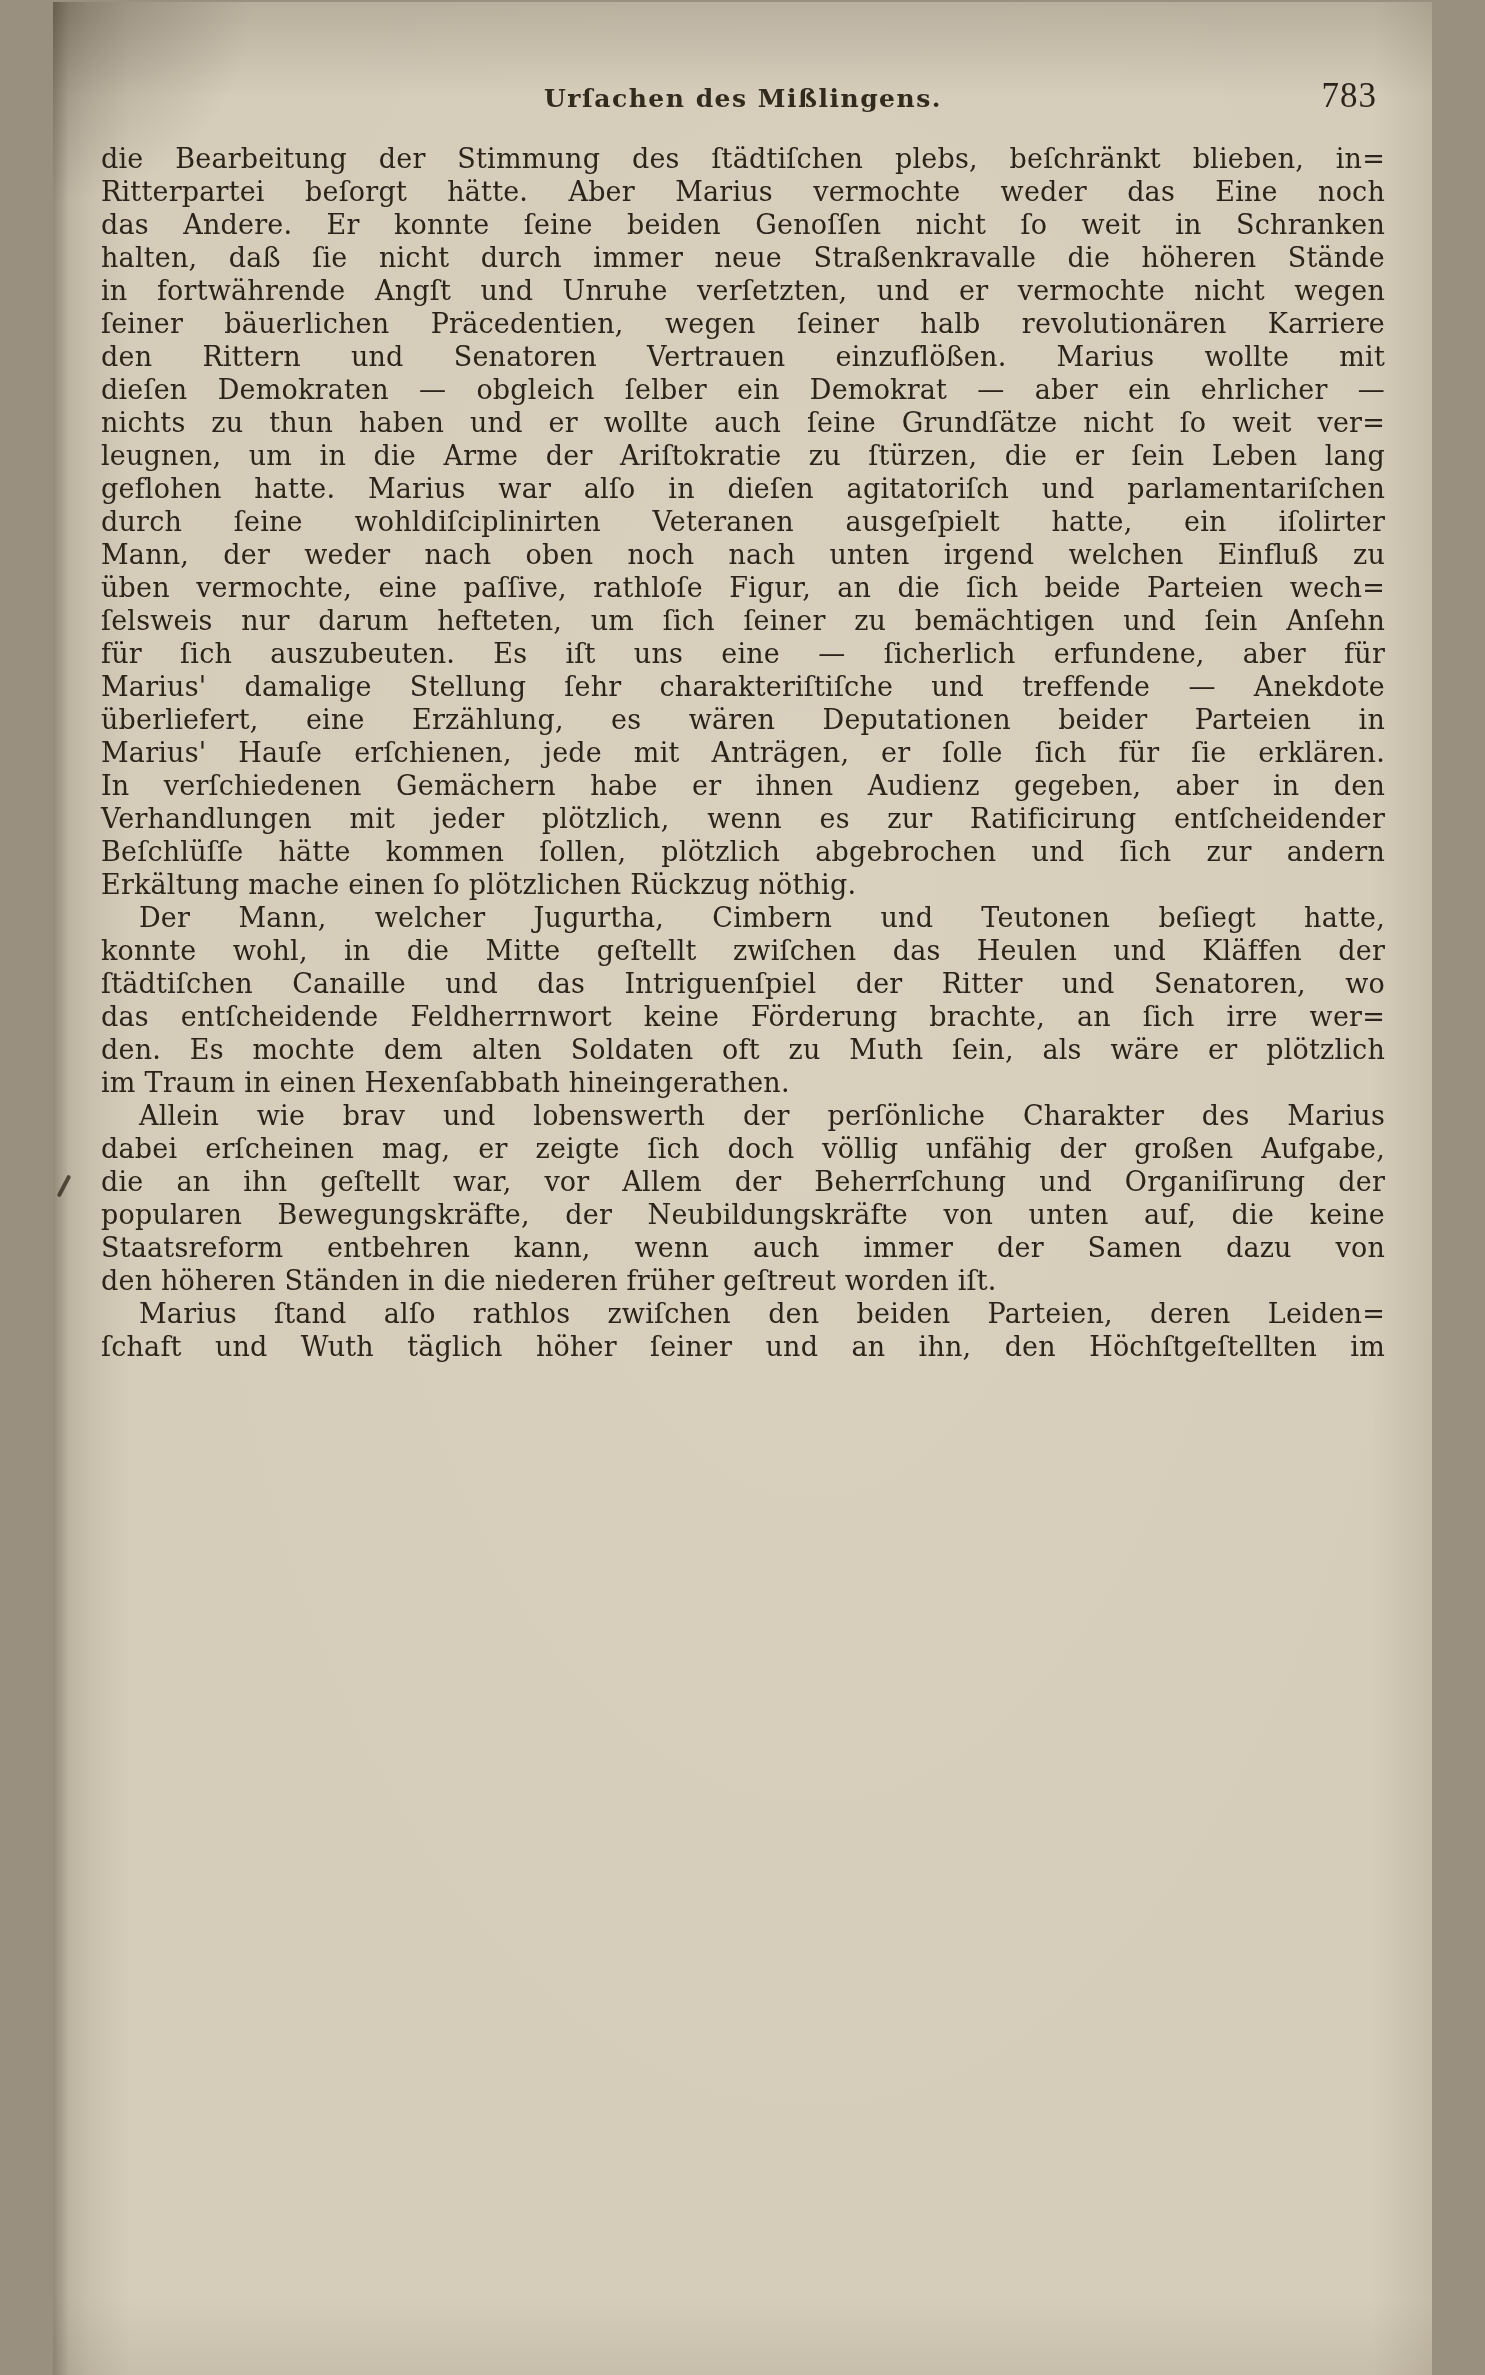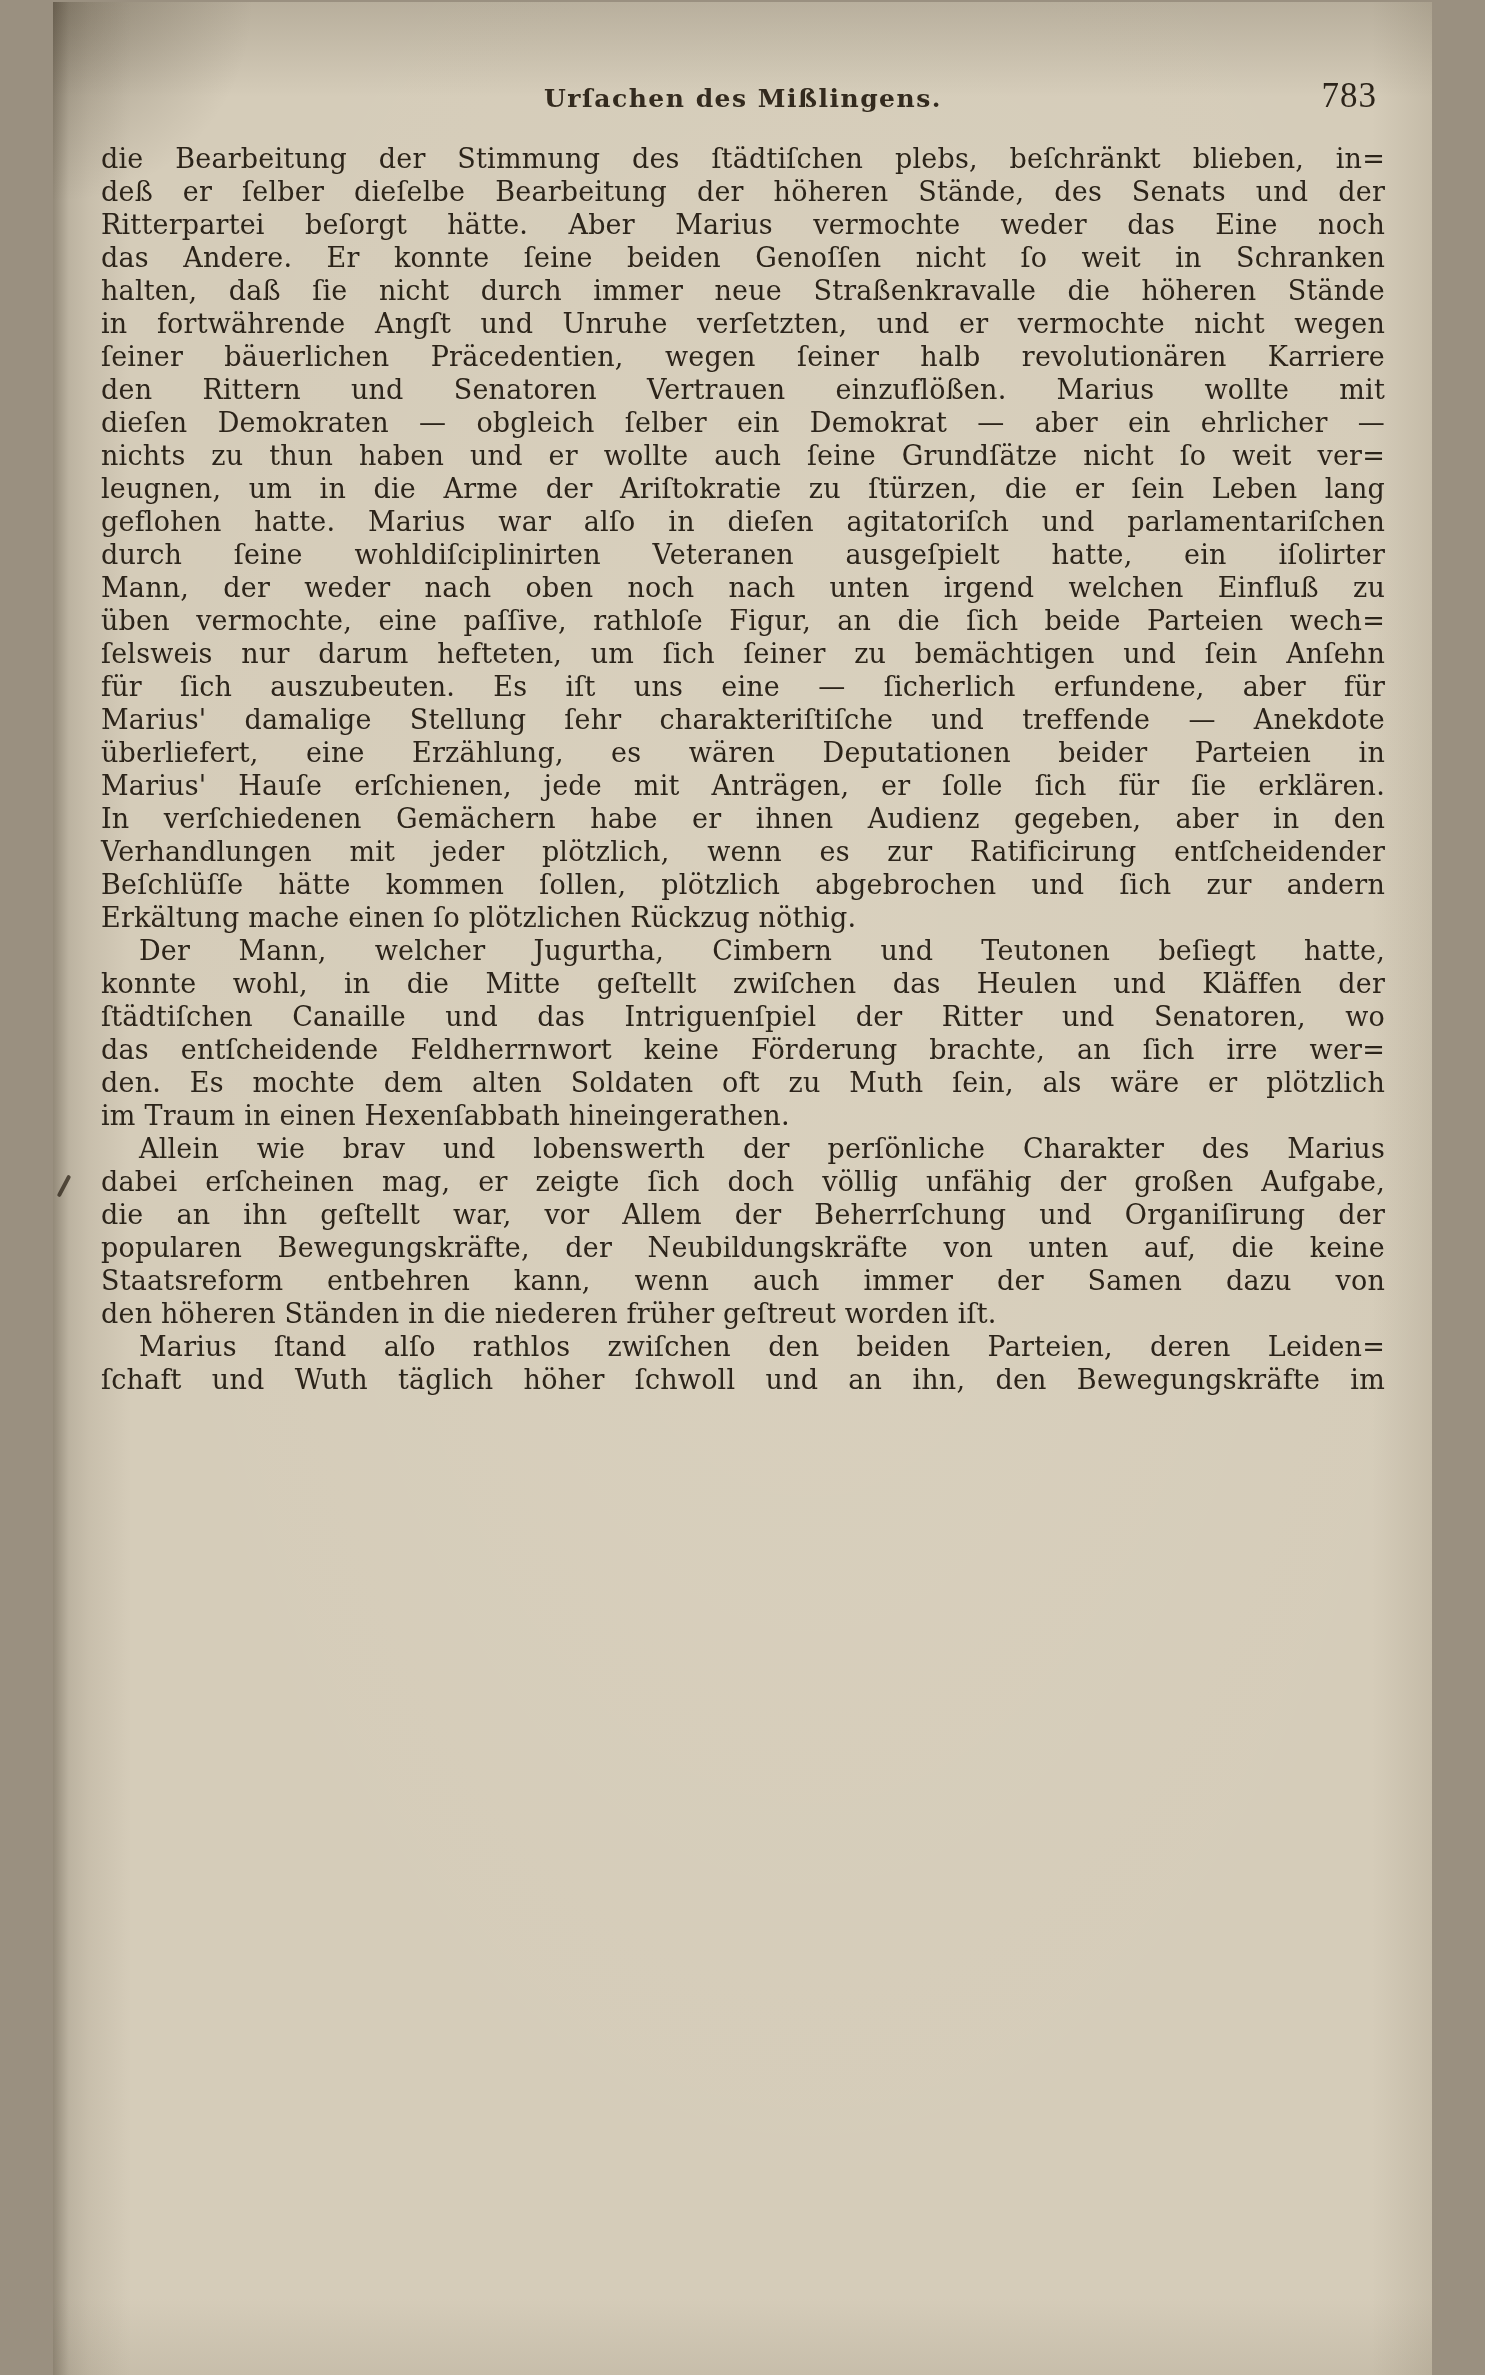--- a/index.html
+++ b/index.html
@@ -106,21 +106,20 @@
 <div class="page">
   <div class="margin-mark"></div>
   <div class="content">
     <div class="header">
       <span class="header-title">Urſachen des Mißlingens.</span>
       <span class="page-number">783</span>
     </div>
     <div class="body-text">
         <div class="para">
           <div class="line first-line">die Bearbeitung der Stimmung des ſtädtiſchen plebs, beſchränkt blieben, in=</div>
-          <div class="line">deß er ſelber dieſelbe Bearbeitung der höheren Stände, des Senats und der</div>
           <div class="line">Ritterpartei beſorgt hätte. Aber Marius vermochte weder das Eine noch</div>
           <div class="line">das Andere. Er konnte ſeine beiden Genoſſen nicht ſo weit in Schranken</div>
           <div class="line">halten, daß ſie nicht durch immer neue Straßenkravalle die höheren Stände</div>
           <div class="line">in fortwährende Angſt und Unruhe verſetzten, und er vermochte nicht wegen</div>
           <div class="line">ſeiner bäuerlichen Präcedentien, wegen ſeiner halb revolutionären Karriere</div>
           <div class="line">den Rittern und Senatoren Vertrauen einzuflößen. Marius wollte mit</div>
           <div class="line">dieſen Demokraten — obgleich ſelber ein Demokrat — aber ein ehrlicher —</div>
           <div class="line">nichts zu thun haben und er wollte auch ſeine Grundſätze nicht ſo weit ver=</div>
           <div class="line">leugnen, um in die Arme der Ariſtokratie zu ſtürzen, die er ſein Leben lang</div>
           <div class="line">geflohen hatte. Marius war alſo in dieſen agitatoriſch und parlamentariſchen</div>
@@ -148,17 +147,17 @@
         <div class="para indent">
           <div class="line first-line">Allein wie brav und lobenswerth der perſönliche Charakter des Marius</div>
           <div class="line">dabei erſcheinen mag, er zeigte ſich doch völlig unfähig der großen Aufgabe,</div>
           <div class="line">die an ihn geſtellt war, vor Allem der Beherrſchung und Organiſirung der</div>
           <div class="line">popularen Bewegungskräfte, der Neubildungskräfte von unten auf, die keine</div>
           <div class="line">Staatsreform entbehren kann, wenn auch immer der Samen dazu von</div>
           <div class="line line-last">den höheren Ständen in die niederen früher geſtreut worden iſt.</div>
         </div>
         <div class="para indent">
           <div class="line first-line">Marius ſtand alſo rathlos zwiſchen den beiden Parteien, deren Leiden=</div>
-          <div class="line">ſchaft und Wuth täglich höher ſchwoll und an ihn, den Bewegungskräfte im</div>
+          <div class="line">ſchaft und Wuth täglich höher ſeiner und an ihn, den Höchſtgeſtellten im</div>
         </div>
       </div>
   </div>
 </div>
 
 </body></html>

